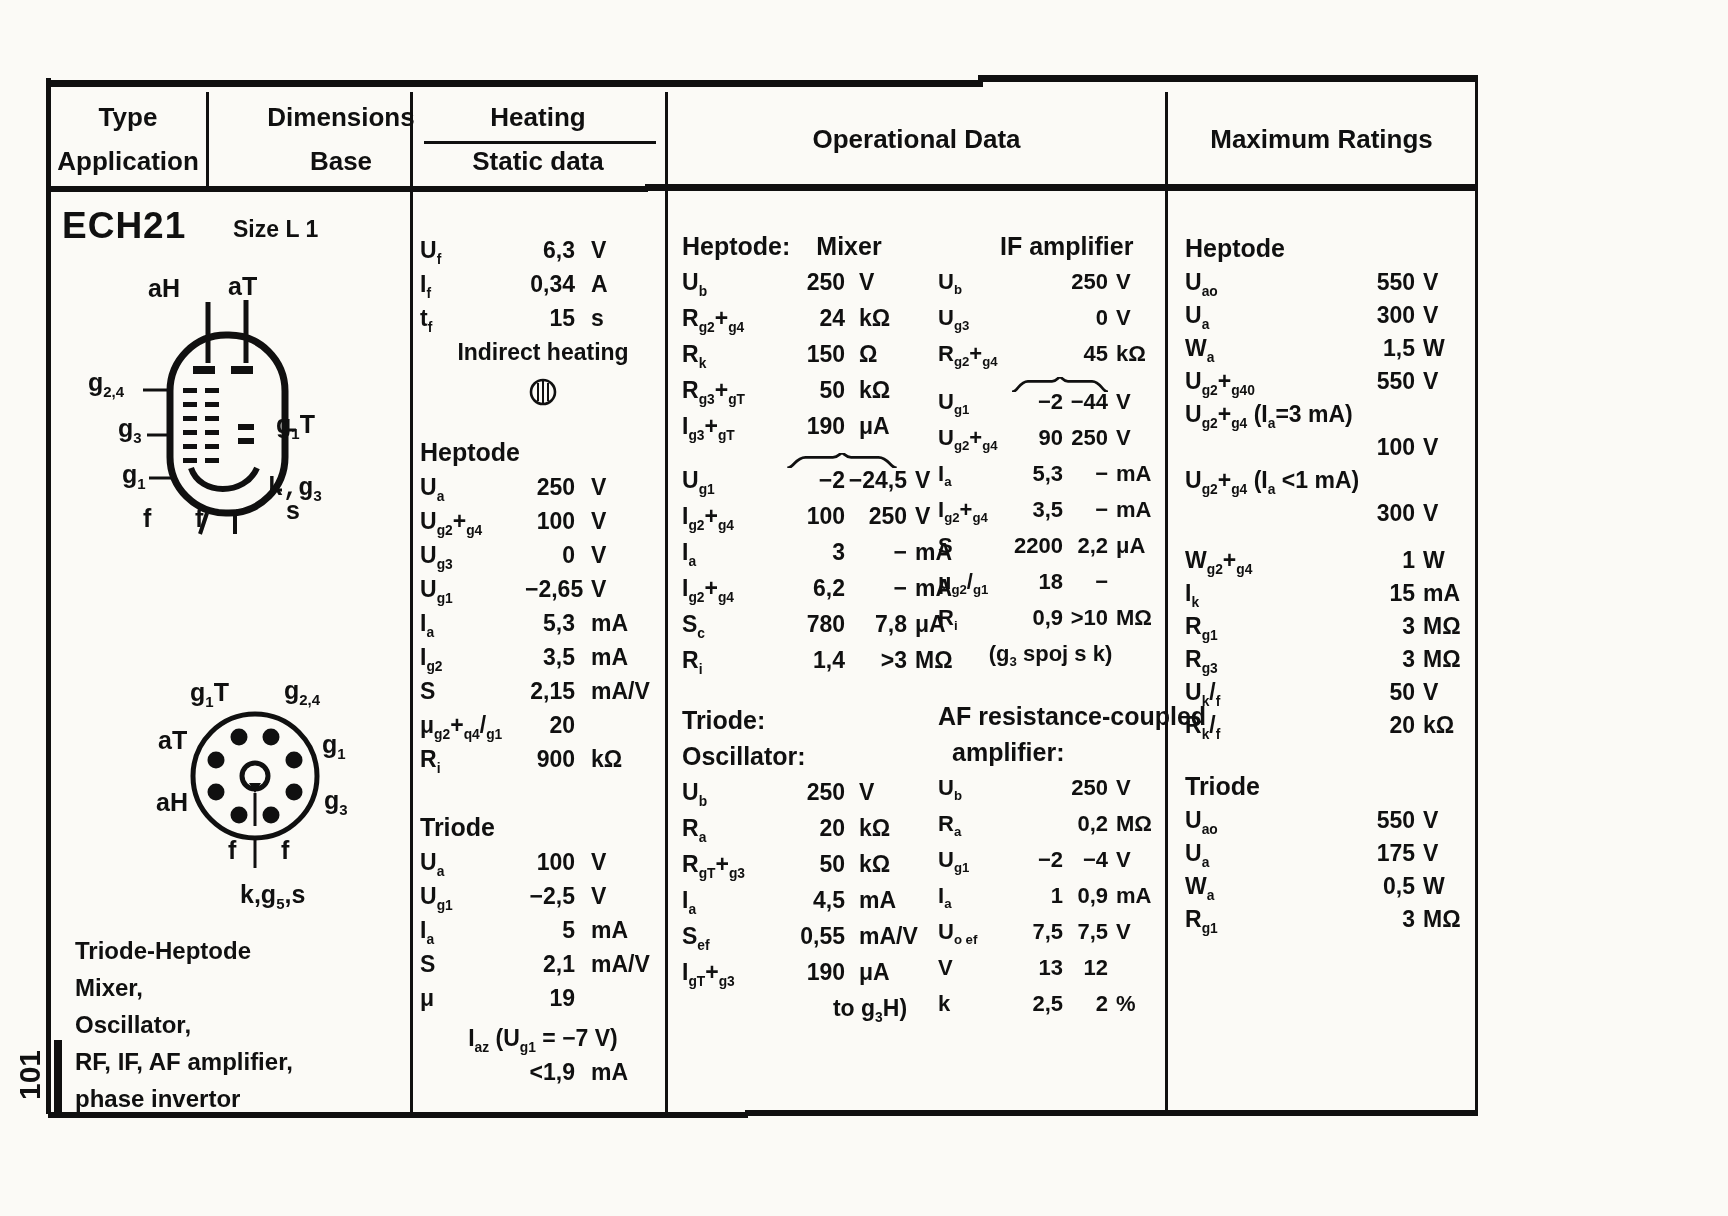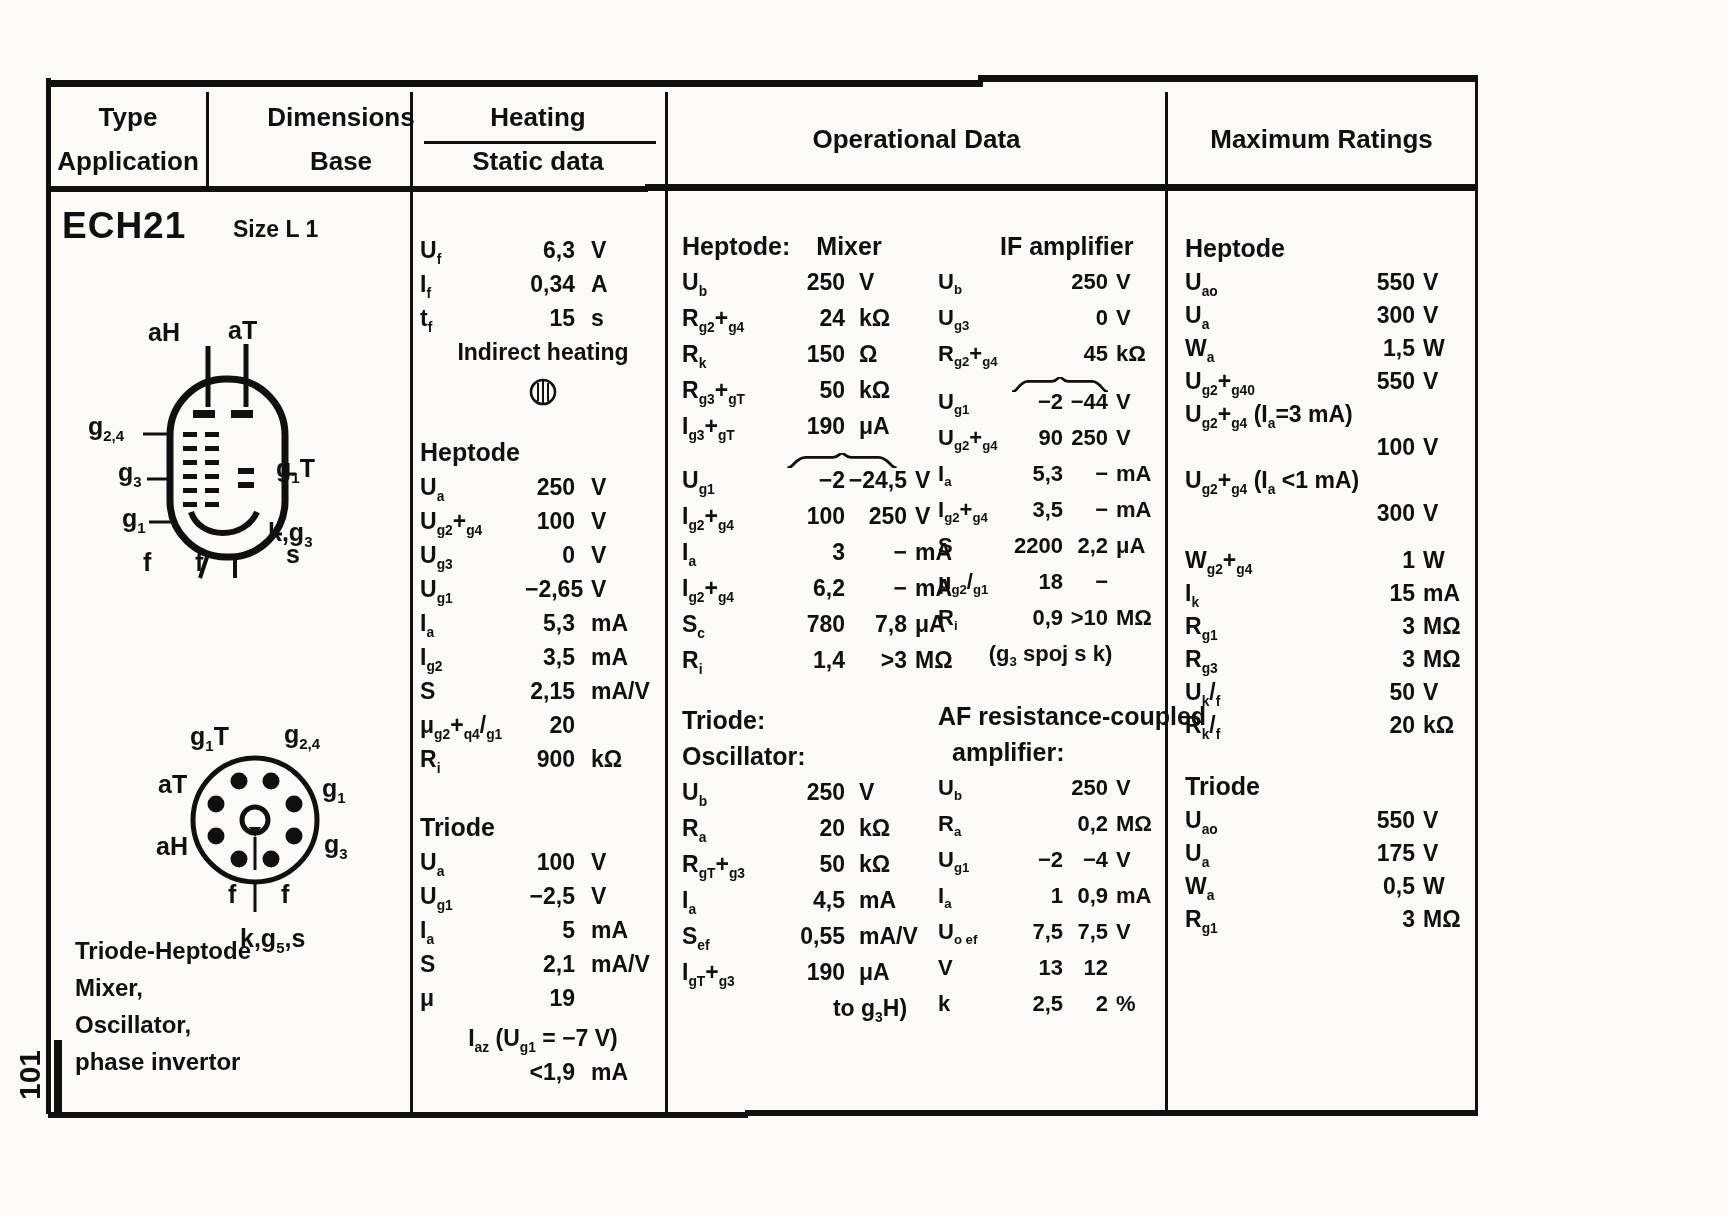--- a/index.html
+++ b/index.html
@@ -32,21 +32,21 @@
   .c-max .prow{height:33px;grid-template-columns:150px 80px 70px 1fr;}
   .c-max .pu2{padding-left:8px;}
   .c-opl .braced{margin-top:18px;}
   .c-opr .braced{margin-top:12px;}
   .brace{position:absolute;height:15px;}
   .c-opl .brace{left:103px;width:114px;top:-15px;}
   .c-opr .brace{left:72px;width:100px;top:-12px;}
   
   .tube-type{position:absolute;left:62px;top:205px;font-size:37px;letter-spacing:1px;}
   .tube-size{position:absolute;left:210px;top:216px;font-size:23px;margin-left:23px;}
-  .diagram{position:absolute;margin-top:44px;}
+  .diagram{position:absolute;}
   .dlabel{position:absolute;font-size:25px;white-space:nowrap;}
   .apps{position:absolute;left:75px;top:932px;width:360px;font-size:24px;}
   .apps .appline{line-height:37px;height:37px;}
   .pagenum{position:absolute;left:-8px;top:1058px;width:76px;text-align:center;
            font-size:30px;transform:rotate(-90deg);}
 </style>
 </head>
 <body>
 
 <div class="page">
@@ -119,21 +119,21 @@
       <line x1="79" y1="210" x2="101" y2="210" stroke="#101010" stroke-width="3"></line>
       <line x1="214" y1="162" x2="226" y2="162" stroke="#101010" stroke-width="3"></line>
       <line x1="200" y1="222" x2="212" y2="222" stroke="#101010" stroke-width="3"></line>
     </svg>
     <span class="dlabel" style="left:78px;top:6px;">aH</span>
     <span class="dlabel" style="left:158px;top:4px;">aT</span>
     <span class="dlabel" style="left:18px;top:100px;">g<sub>2,4</sub></span>
     <span class="dlabel" style="left:48px;top:146px;">g<sub>3</sub></span>
     <span class="dlabel" style="left:52px;top:192px;">g<sub>1</sub></span>
     <span class="dlabel" style="left:206px;top:142px;">g<sub>1</sub>T</span>
-    <span class="dlabel" style="left:198px;top:206px;">k,g<sub>3</sub></span>
+    <span class="dlabel" style="left:198px;top:206px;font-family:Liberation Mono, monospace;">k,g<sub>3</sub></span>
     <span class="dlabel" style="left:216px;top:228px;">s</span>
     <span class="dlabel" style="left:73px;top:236px;">f</span>
     <span class="dlabel" style="left:125px;top:236px;">f</span>
   </div>
 
   <div class="diagram" style="left:150px;top:640px;width:220px;height:300px;">
     <svg width="220" height="300" viewBox="0 0 220 300">
       <circle cx="105" cy="136" r="62" fill="none" stroke="#101010" stroke-width="5"></circle>
       <g fill="#101010">
         <circle cx="89" cy="97" r="8.5"></circle>
@@ -158,20 +158,21 @@
     <span class="dlabel" style="left:174px;top:146px;">g<sub>3</sub></span>
     <span class="dlabel" style="left:78px;top:196px;">f</span>
     <span class="dlabel" style="left:131px;top:196px;">f</span>
     <span class="dlabel" style="left:90px;top:240px;">k,g<sub>5</sub>,s</span>
   </div>
 
   <div class="apps">
       <div class="appline">Triode-Heptode</div>
       <div class="appline">Mixer,</div>
       <div class="appline">Oscillator,</div>
+      <div class="appline">RF, IF, AF amplifier,</div>
       <div class="appline">phase invertor</div>
     </div>
 
   <div class="col c-heat" style="left:420px;top:233px;width:246px;">
       <div class="prow">
         <span class="pl">U<sub>f</sub></span>
         <span class="pv">6,3</span>
         <span class="pu pu2">V</span>
         <span class="pu"></span>
       </div>

